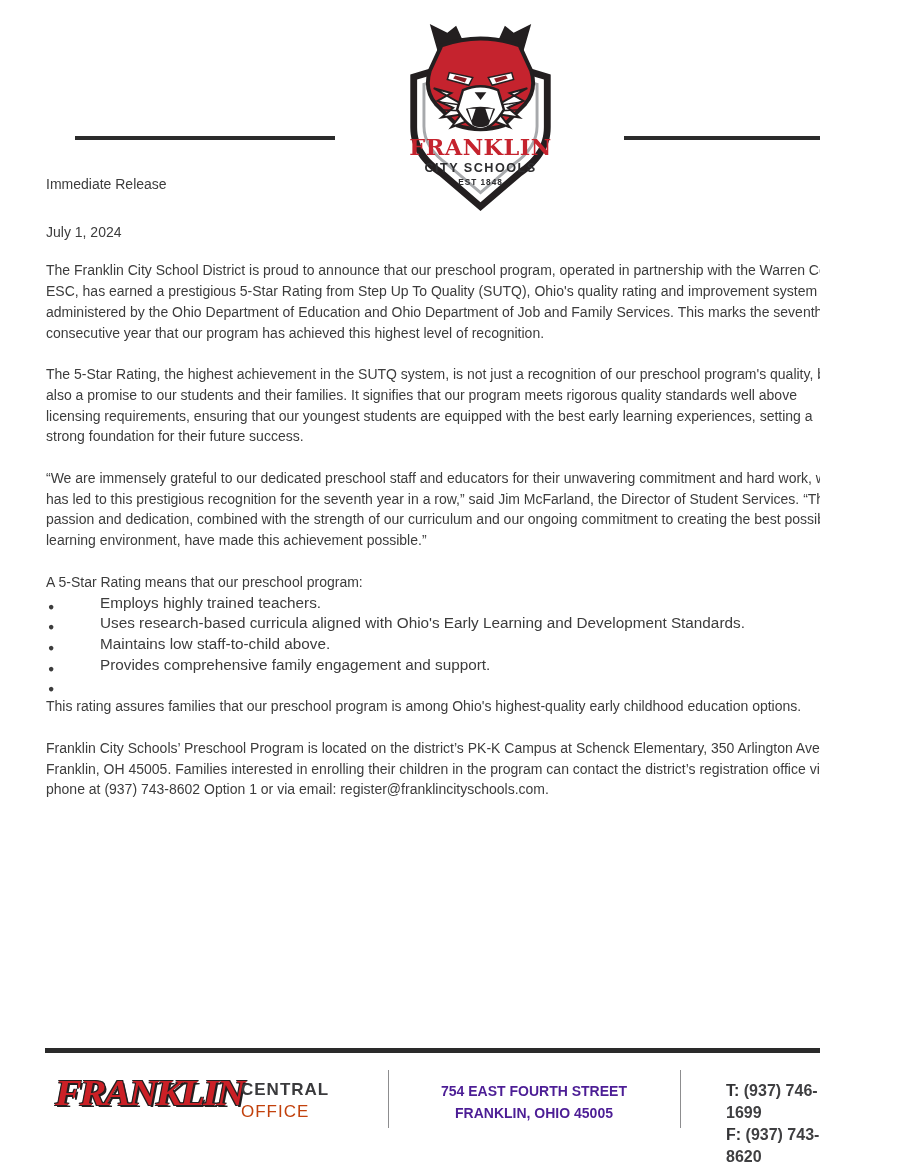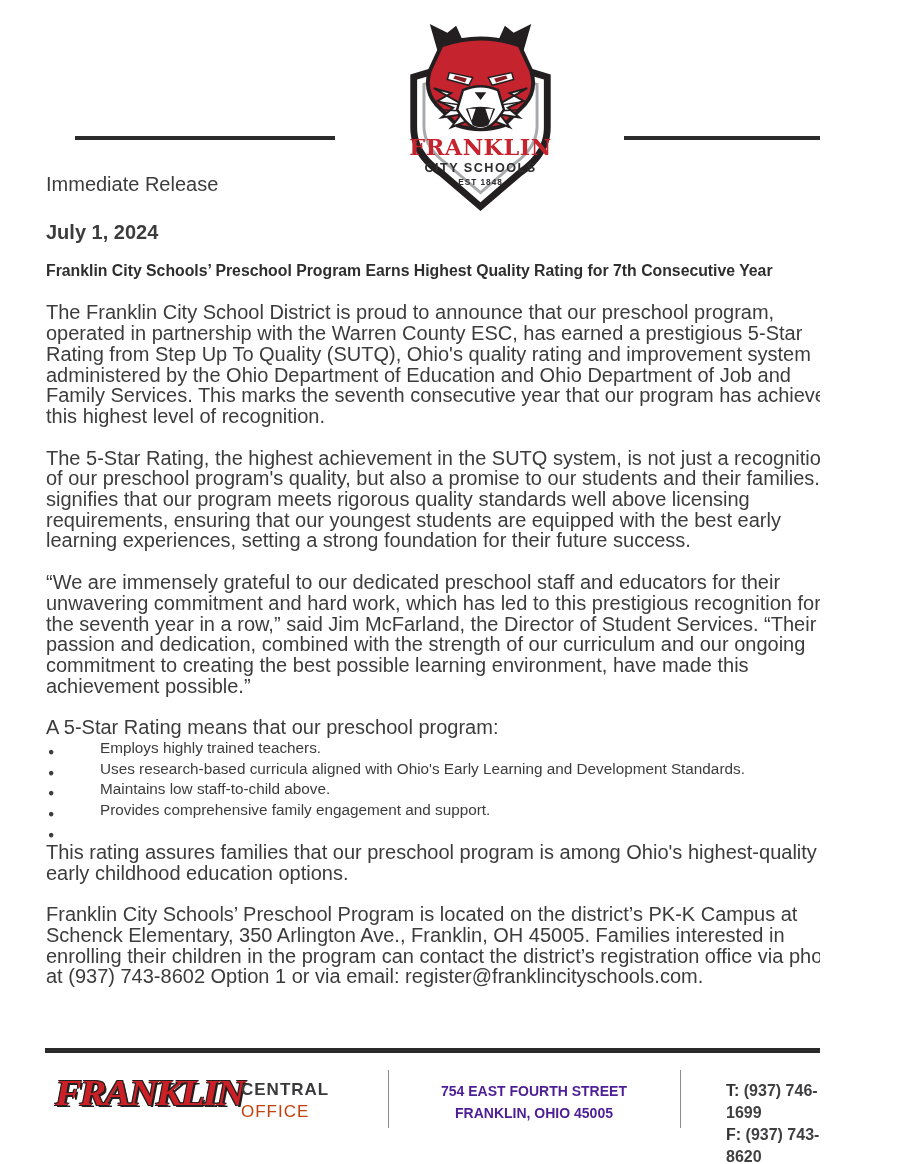--- a/index.html
+++ b/index.html
@@ -11,23 +11,23 @@
     color:#3c3c3c;
     overflow:hidden;
   }
   
   .hrule{position:absolute;height:4px;background:#2b2b2b;top:136px;}
   .hrule.left{left:75px;width:260px;}
   .hrule.right{left:624px;width:232px;}
   .logo{position:absolute;left:383px;top:20px;}
   
   .content{position:absolute;left:46px;top:174px;width:808px;}
-  .content p{margin:0 0 21px;font-size:20px;line-height:20.7px;color:#3c3c3c;}
+  .content p{margin:0 0 21px;font-size:14px;line-height:20.7px;color:#3c3c3c;}
   .release-label{margin-bottom:27px !important;}
-  .release-date{margin-bottom:18px !important;font-weight:bold;}
+  .release-date{margin-bottom:18px !important;}
   .headline{margin:0 0 21px;font-size:15.8px;line-height:21px;font-weight:bold;color:#2e2e2e;}
   .list-intro{margin-bottom:0 !important;}
   ul.benefits{list-style:none;margin:0 0 21px;padding:0;}
   ul.benefits li{position:relative;padding-left:54px;font-size:15.3px;line-height:20.7px;color:#3c3c3c;}
   ul.benefits .bullet{position:absolute;left:2px;top:3px;font-size:10.5px;color:#3c3c3c;}
   
   .footer-rule{position:absolute;left:45px;top:1048px;width:812px;height:5px;background:#2a2a2a;}
   .wordmark{
     position:absolute;left:55px;top:1076px;
     font-family:"Liberation Serif",serif;font-style:italic;font-weight:bold;
@@ -87,21 +87,20 @@
     </g>
 
     <text x="100" y="138" text-anchor="middle" font-family="DejaVu Serif, serif" font-weight="bold" font-size="23" fill="#c5232e" letter-spacing="0.5">FRANKLIN</text>
     <text x="100" y="156" text-anchor="middle" font-family="Liberation Sans, sans-serif" font-weight="bold" font-size="13" fill="#2d2d2f" letter-spacing="1.5">CITY SCHOOLS</text>
     <text x="100" y="169" text-anchor="middle" font-family="Liberation Sans, sans-serif" font-weight="bold" font-size="8.5" fill="#2d2d2f" letter-spacing="1">EST 1848</text>
   </svg>
 
   <main class="content">
     <p class="release-label">Immediate Release</p>
     <p class="release-date">July 1, 2024</p>
-    <h1 class="headline">Franklin City Schools’ Preschool Program Earns Highest Quality Rating for 7th Consecutive Year</h1>
 
     <p>The Franklin City School District is proud to announce that our preschool program, operated in partnership with the Warren County ESC, has earned a prestigious 5-Star Rating from Step Up To Quality (SUTQ), Ohio's quality rating and improvement system administered by the Ohio Department of Education and Ohio Department of Job and Family Services. This marks the seventh consecutive year that our program has achieved this highest level of recognition.</p>
     <p>The 5-Star Rating, the highest achievement in the SUTQ system, is not just a recognition of our preschool program's quality, but also a promise to our students and their families. It signifies that our program meets rigorous quality standards well above licensing requirements, ensuring that our youngest students are equipped with the best early learning experiences, setting a strong foundation for their future success.</p>
     <p>“We are immensely grateful to our dedicated preschool staff and educators for their unwavering commitment and hard work, which has led to this prestigious recognition for the seventh year in a row,” said Jim McFarland, the Director of Student Services. “Their passion and dedication, combined with the strength of our curriculum and our ongoing commitment to creating the best possible learning environment, have made this achievement possible.”</p>
 
     <p class="list-intro">A 5-Star Rating means that our preschool program:</p>
     <ul class="benefits">
       <li>
         <span class="bullet">●</span>
         <span>Employs highly trained teachers.</span>

